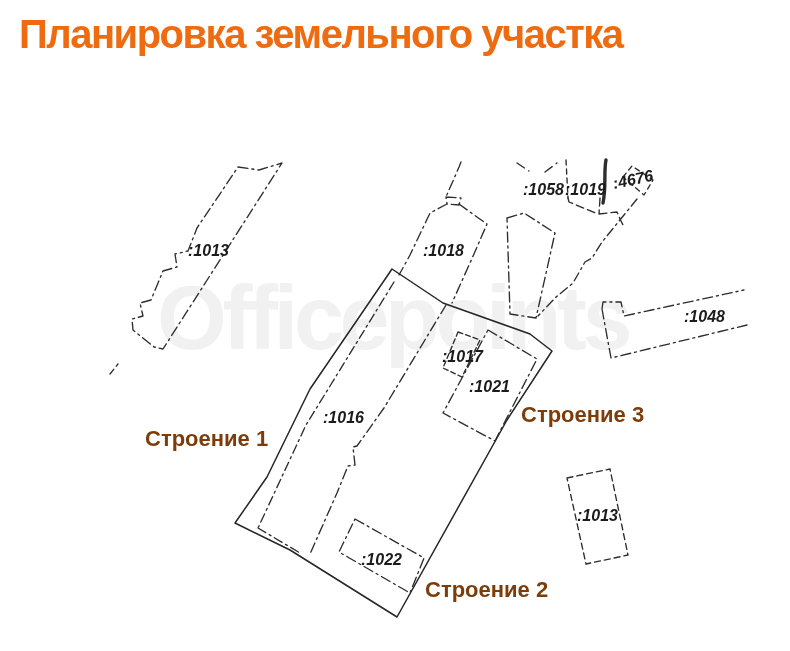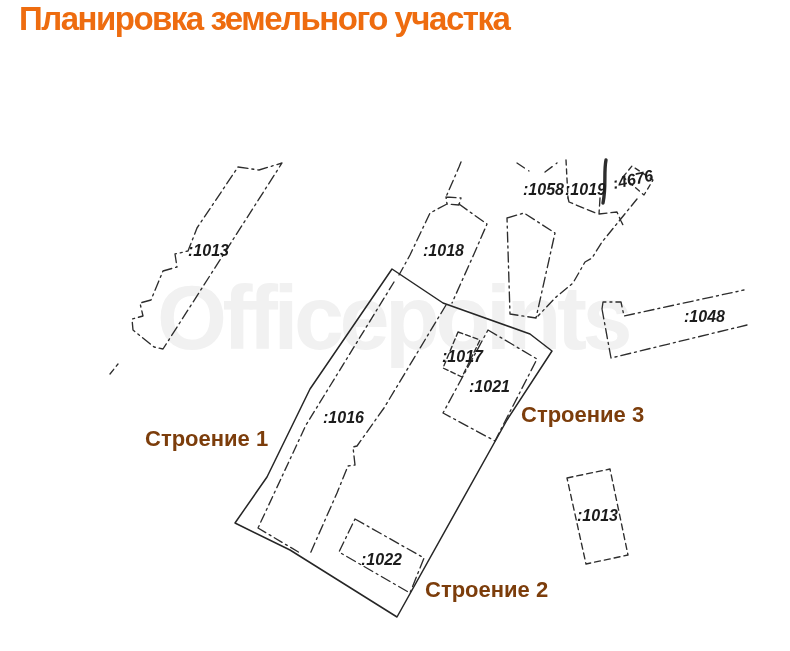--- a/index.html
+++ b/index.html
@@ -4,21 +4,21 @@
 <style>
   html,body{margin:0;padding:0;background:#ffffff;width:790px;height:651px;overflow:hidden;}
   body{font-family:"Liberation Sans",sans-serif;position:relative;}
   svg text{font-family:"Liberation Sans",sans-serif;}
   .cad{font-style:italic;font-weight:bold;font-size:16px;fill:#1c1c1c;}
   .bld{font-weight:bold;font-size:22px;fill:#7c3d0b;}
 </style>
 </head>
 <body>
 
-<div style="position:absolute;left:19px;top:2px;font-size:33px;font-weight:bold;letter-spacing:-1.5px;line-height:1;color:#ee6c0f;">Планировка земельного участка</div>
+<div style="position:absolute;left:19px;top:14px;font-size:40px;font-weight:bold;letter-spacing:-1.5px;line-height:1;color:#ee6c0f;">Планировка земельного участка</div>
 
 <svg width="790" height="651" viewBox="0 0 790 651" style="position:absolute;left:0;top:0;">
 
   <text x="157" y="349" font-size="90" font-weight="bold" letter-spacing="-4.5" fill="#f1f1f1">Officepoints</text>
   <g fill="none" stroke="#2d2d2d" stroke-width="1.35" stroke-linecap="round" stroke-linejoin="round">
 
     <path d="M238,167 L259,170 L282,163 L163,349 L154,347 L133,330 L132,319 L143,316 L140,303 L151,300 L163,271 L177,267 L175,254 L188,251 L197,228 Z" stroke-dasharray="10 4 2 4"></path>
 
     <path d="M110,374 L118,364" stroke-dasharray="6 4"></path>
 

